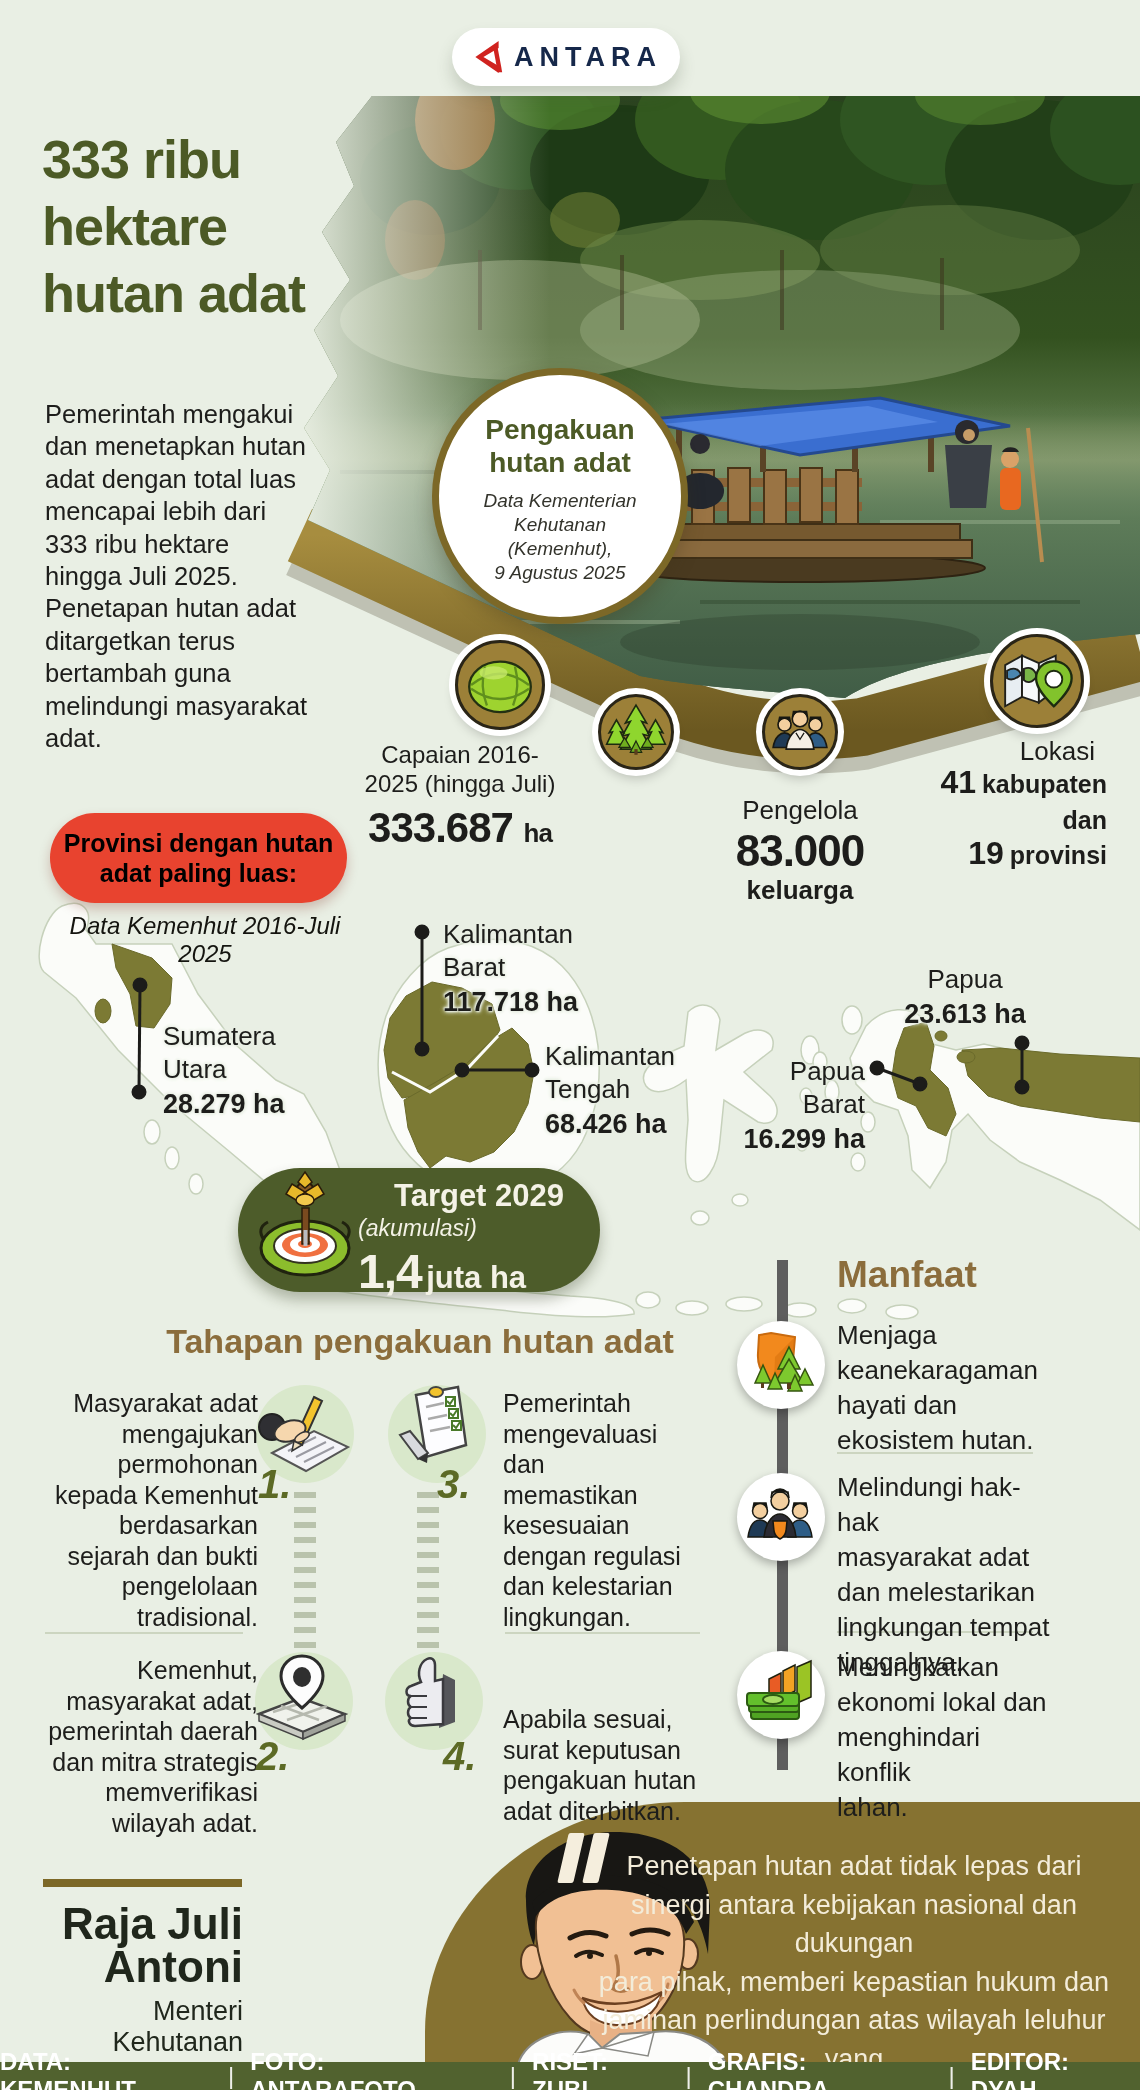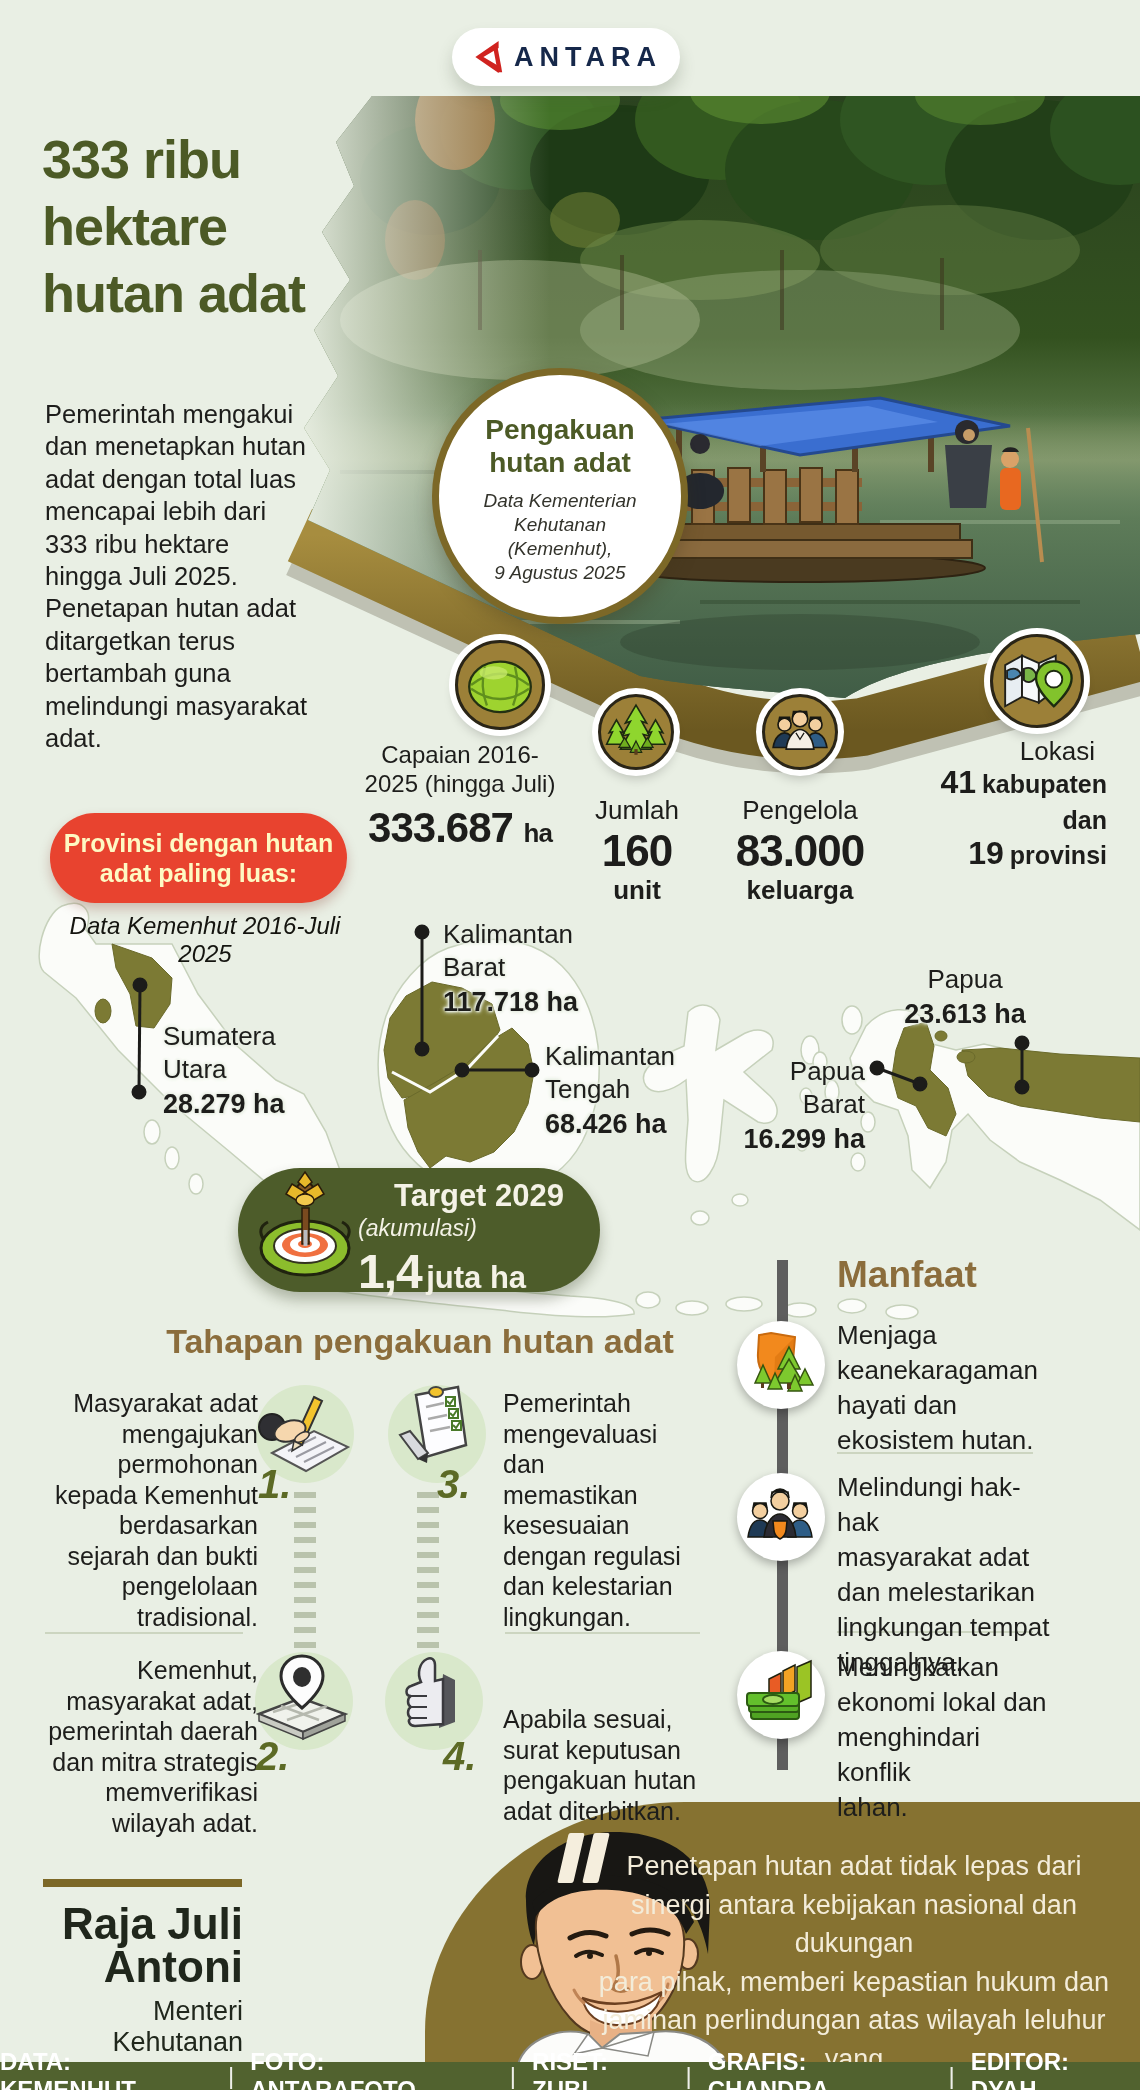--- a/index.html
+++ b/index.html
@@ -48,21 +48,21 @@
   .stat-blk .big{margin-top:2px;font-size:44px;line-height:48px;font-weight:bold;letter-spacing:-1px;}
   .stat-blk .unit2{font-size:26px;line-height:30px;font-weight:bold;}
   #st-lokasi{left:935px;top:736px;width:172px;text-align:right;}
   #st-lokasi .lbl2{padding-right:12px;}
   #st-lokasi .num{font-size:32px;font-weight:bold;}
   #st-lokasi .wrd{font-size:25px;font-weight:bold;margin-left:6px;}
   #st-lokasi .line{line-height:33px;}
 
   
   #prov-badge{left:50px;top:813px;width:297px;height:90px;border-radius:45px;background:#e8432f;z-index:5;
-              color:#fef9c3;font-size:25px;line-height:30px;font-weight:bold;text-align:center;
+              color:#000000;font-size:25px;line-height:30px;font-weight:bold;text-align:center;
               display:flex;align-items:center;justify-content:center;box-shadow:0 6px 12px rgba(120,30,20,.25);}
   #map-src{left:55px;top:912px;width:300px;text-align:center;font-size:24px;font-style:italic;color:#14140f;z-index:5;}
   #map-art{left:0;top:900px;width:1140px;height:445px;z-index:2;}
   .map-lbl{position:absolute;z-index:3;font-size:26px;line-height:33px;
            text-shadow:0 0 5px #e9efe4,0 0 5px #e9efe4,1px 1px 2px #e9efe4,-1px -1px 2px #e9efe4;}
   .map-lbl .map-val{font-weight:bold;font-size:27px;margin-top:2px;}
   #lbl-sumut{left:163px;top:1020px;width:170px;}
   #lbl-kalbar{left:443px;top:918px;width:170px;}
   #lbl-kalteng{left:545px;top:1040px;width:180px;}
   #lbl-papua{left:890px;top:963px;width:150px;text-align:center;}
@@ -323,25 +323,20 @@
     <circle cx="65" cy="45" r="9" fill="#ffffff" stroke="#1c2a10" stroke-width="2"></circle>
       </svg>
   </div>
 
   <div id="st-capaian" class="stat-blk">
     <div class="lbl preline">Capaian 2016-
 2025 (hingga Juli)</div>
     <div class="val"><span>333.687</span>
       <span class="unit">ha</span></div>
   </div>
-  <div id="st-jumlah" class="stat-blk">
-    <div class="lbl2">Jumlah</div>
-    <div class="big">160</div>
-    <div class="unit2">unit</div>
-  </div>
   <div id="st-pengelola" class="stat-blk">
     <div class="lbl2">Pengelola</div>
     <div class="big">83.000</div>
     <div class="unit2">keluarga</div>
   </div>
   <div id="st-lokasi" class="stat-blk">
     <div class="lbl2">Lokasi</div>
     <div class="line"><span class="num">41</span><span class="wrd">kabupaten</span></div>
     <div class="line wrd">dan</div>
     <div class="line"><span class="num">19</span><span class="wrd">provinsi</span></div>

